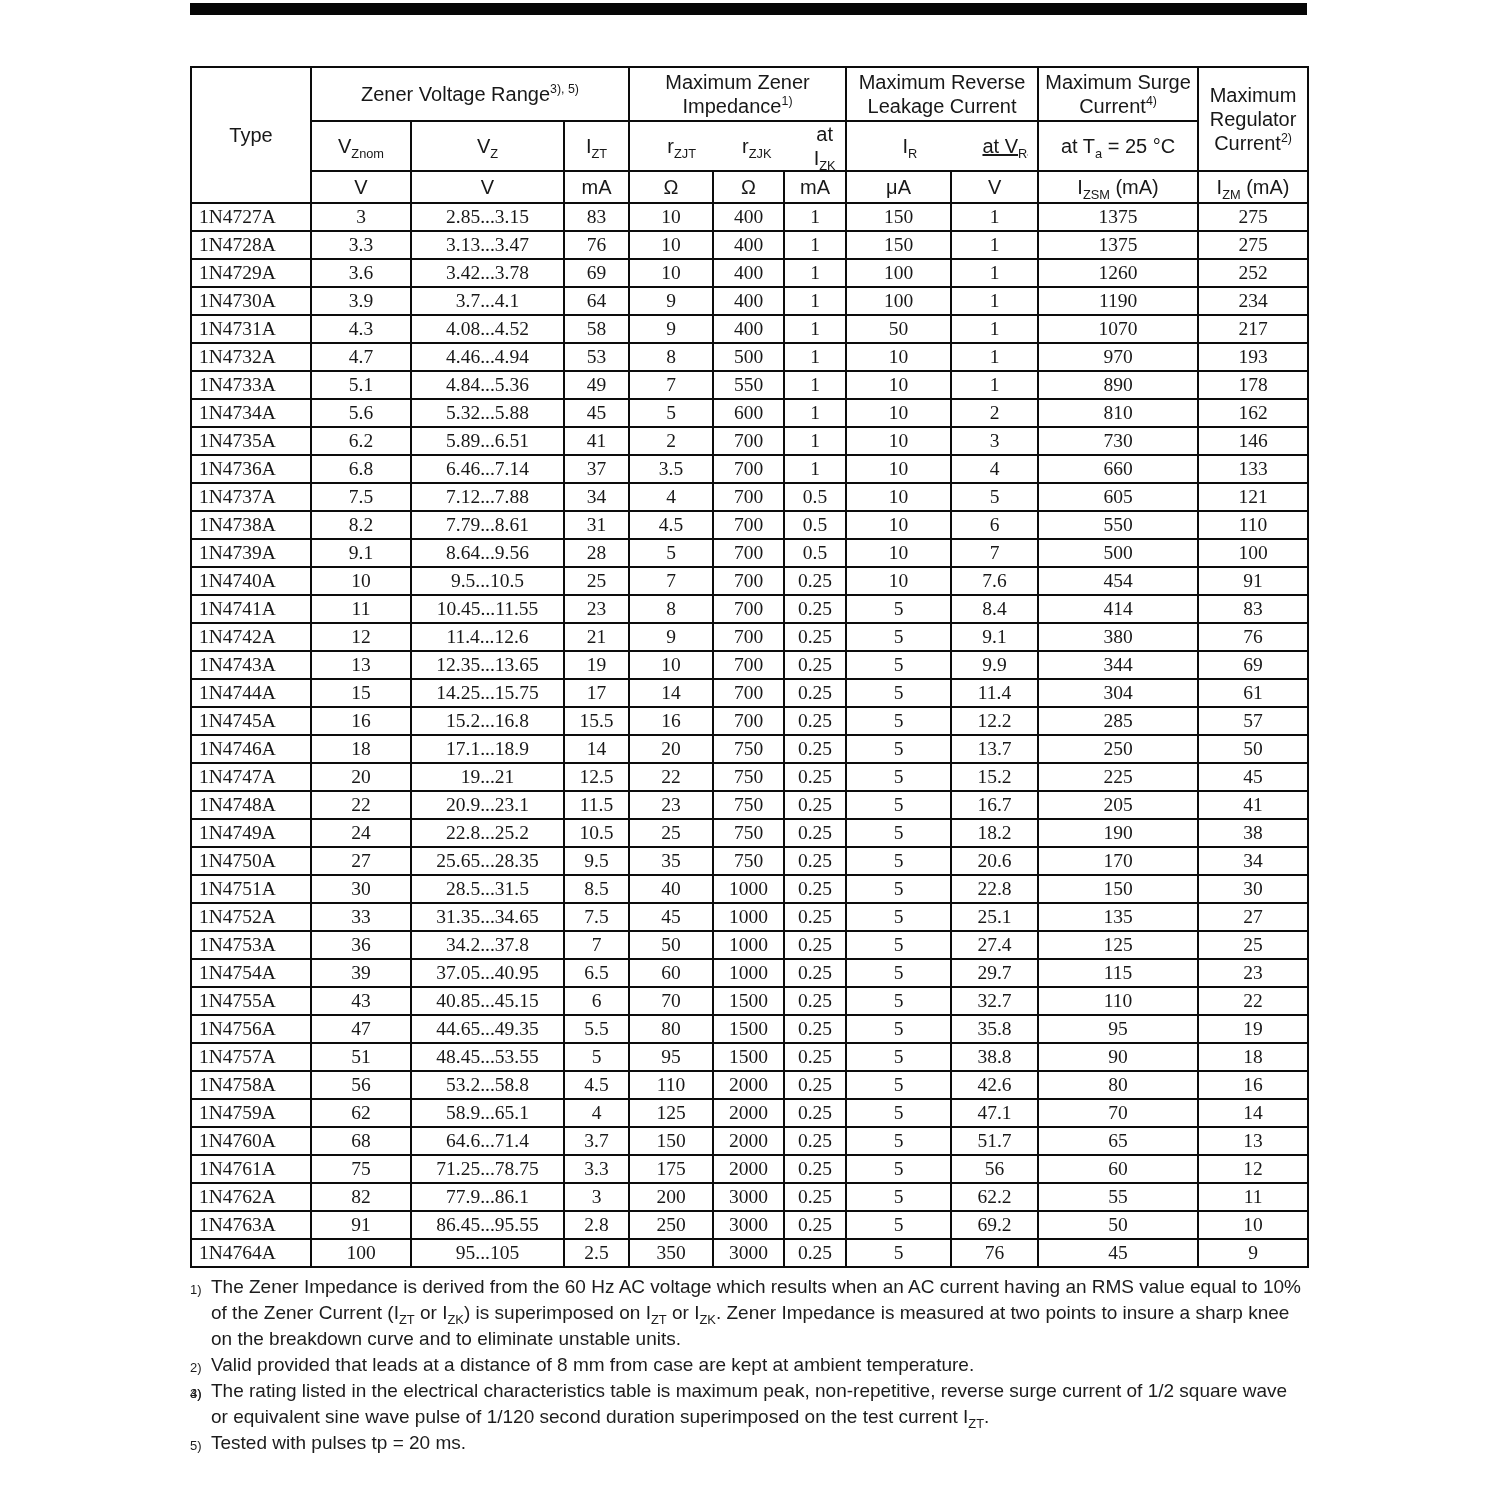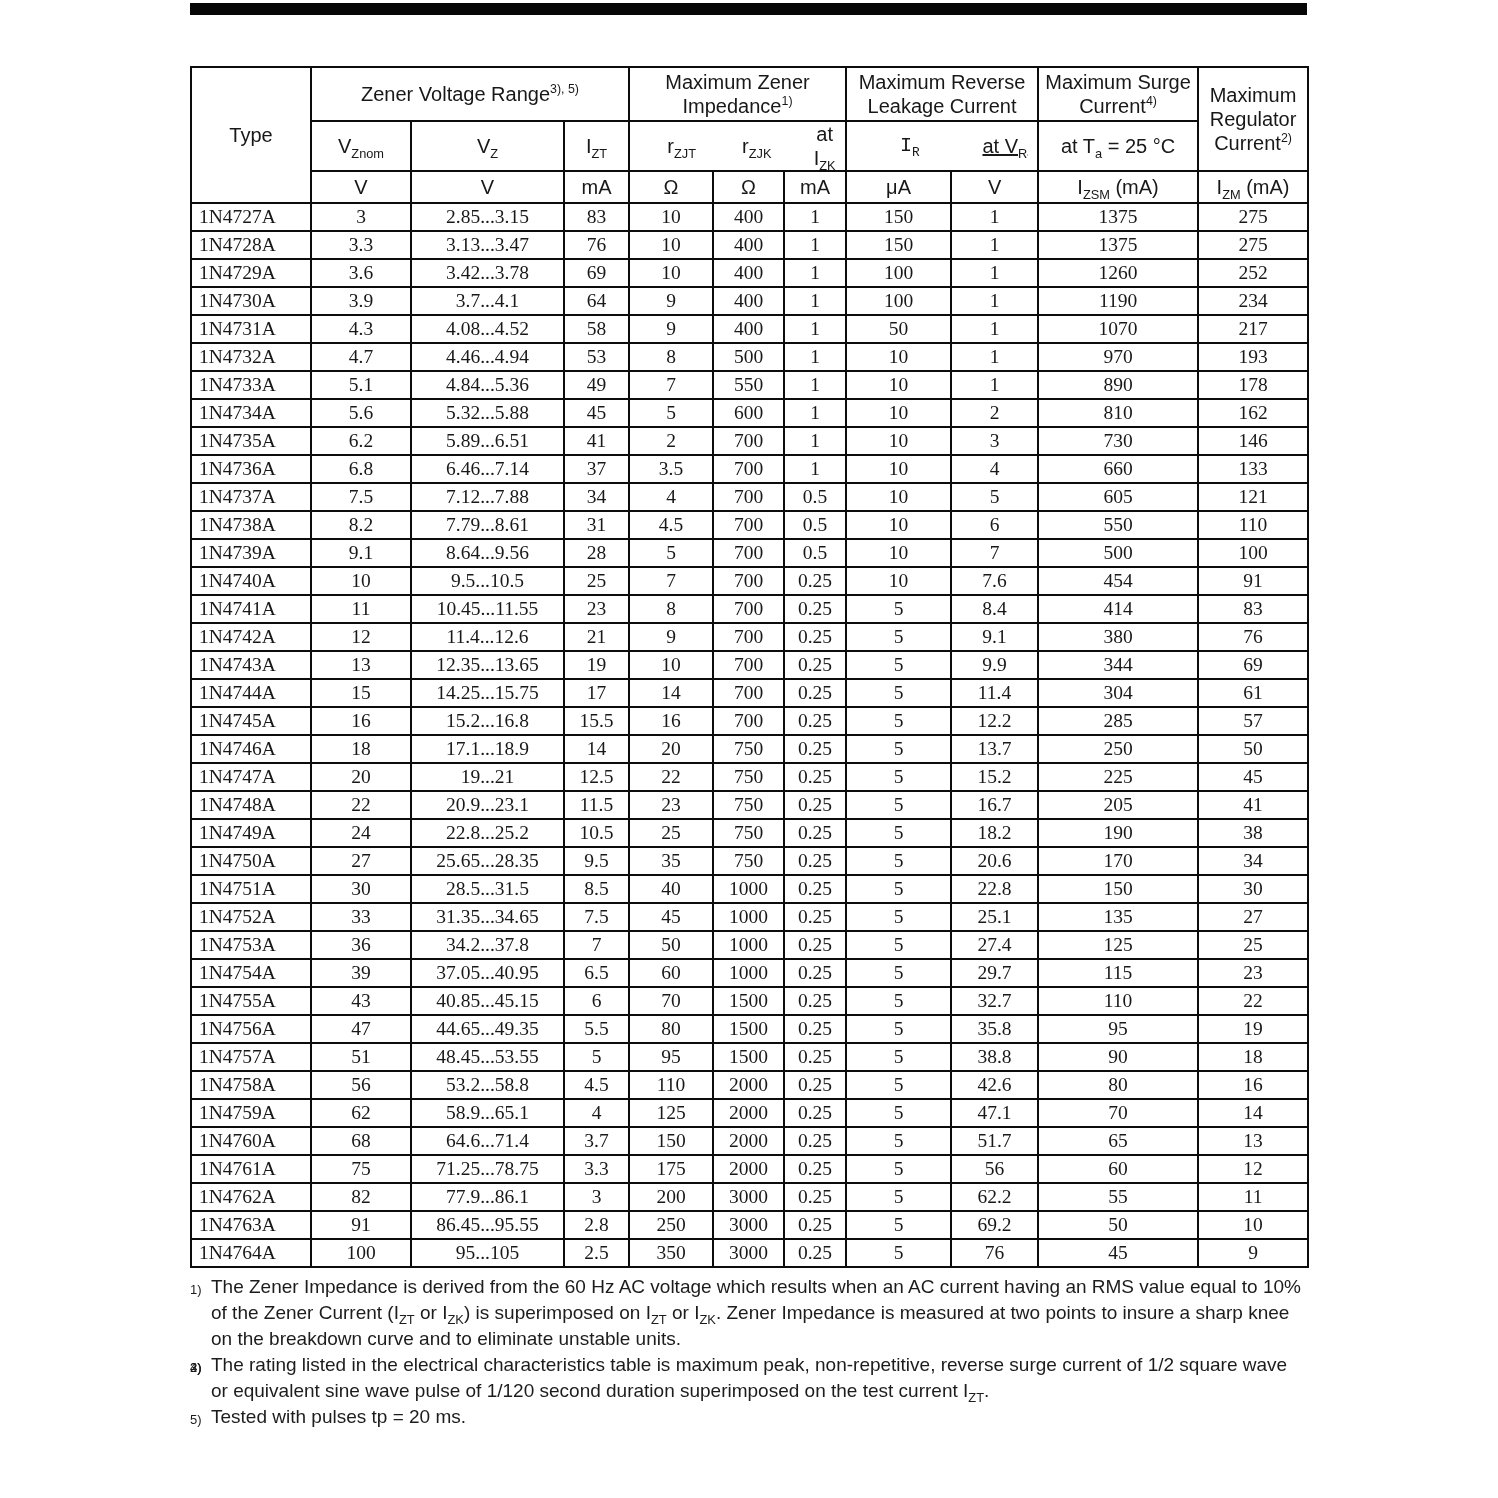--- a/index.html
+++ b/index.html
@@ -36,21 +36,21 @@
   tbody.data td { font-size: 19.5px; line-height: 20px; }
   td.lt, tbody.data td:first-child { text-align: left; padding-left: 7px; }
 
   th sub, td sub { font-size: 64%; line-height: 0; }
   th sup.fnref { font-size: 62%; line-height: 0; margin-left: 0; vertical-align: super; }
 
   th.nosep { padding: 0; }
   .subflex { display: flex; width: 100%; align-items: center; }
   .subflex .fx { display: inline-block; text-align: center; margin-left: 24px; }
   .fx.w3a { width: 38.7%; } .fx.w3b { width: 32.7%; } .fx.w3c { width: 28.6%; }
-  .fx.w2a { width: 54.7%; font-family: Liberation Mono, monospace; } .fx.w2b { width: 45.3%; text-decoration: underline; }
+  .fx.w2a { width: 54.7%; } .fx.w2b { width: 45.3%; text-decoration: underline; }
 
   .footnotes { margin-top: 6px; width: 1117px; }
   .fn { position: relative; padding-left: 21px; font-size: 19px; line-height: 26px; color: #1c1c1c; }
   .fn .fn-marker { position: absolute; left: 0; top: 3px; font-size: 13px; }
   .fn sub { font-size: 68%; line-height: 0; }
 </style>
 </head>
 <body>
 
 <div class="content">
@@ -608,21 +608,21 @@
       <td>9</td>
     </tr>
       </tbody>
   </table>
 
   <div class="footnotes">
     <div class="fn">
       <sup class="fn-marker">1)</sup><span>The Zener Impedance is derived from the 60 Hz AC voltage which results when an AC current having an RMS value equal to 10% of the Zener Current (I</span><sub>ZT</sub><span> or I</span><sub>ZK</sub><span>) is superimposed on I</span><sub>ZT</sub><span> or I</span><sub>ZK</sub><span>. Zener Impedance is measured at two points to insure a sharp knee on the breakdown curve and to eliminate unstable units.</span>
     </div>
     <div class="fn">
-      <sup class="fn-marker">2)</sup>
+      <sup class="fn-marker">2)</sup><span>Valid provided that leads at a distance of 8 mm from case are kept at ambient temperature.</span>
     </div>
     <div class="fn">
       <sup class="fn-marker">3)</sup>
     </div>
     <div class="fn">
       <sup class="fn-marker">4)</sup><span>The rating listed in the electrical characteristics table is maximum peak, non-repetitive, reverse surge current of 1/2 square wave or equivalent sine wave pulse of 1/120 second duration superimposed on the test current I</span><sub>ZT</sub><span>.</span>
     </div>
     <div class="fn">
       <sup class="fn-marker">5)</sup><span>Tested with pulses tp = 20 ms.</span>
     </div>

